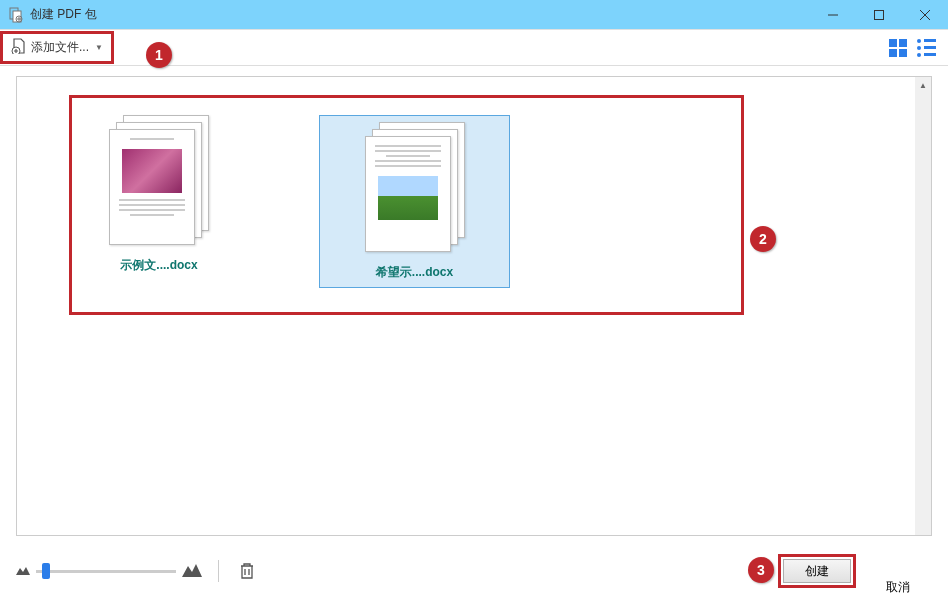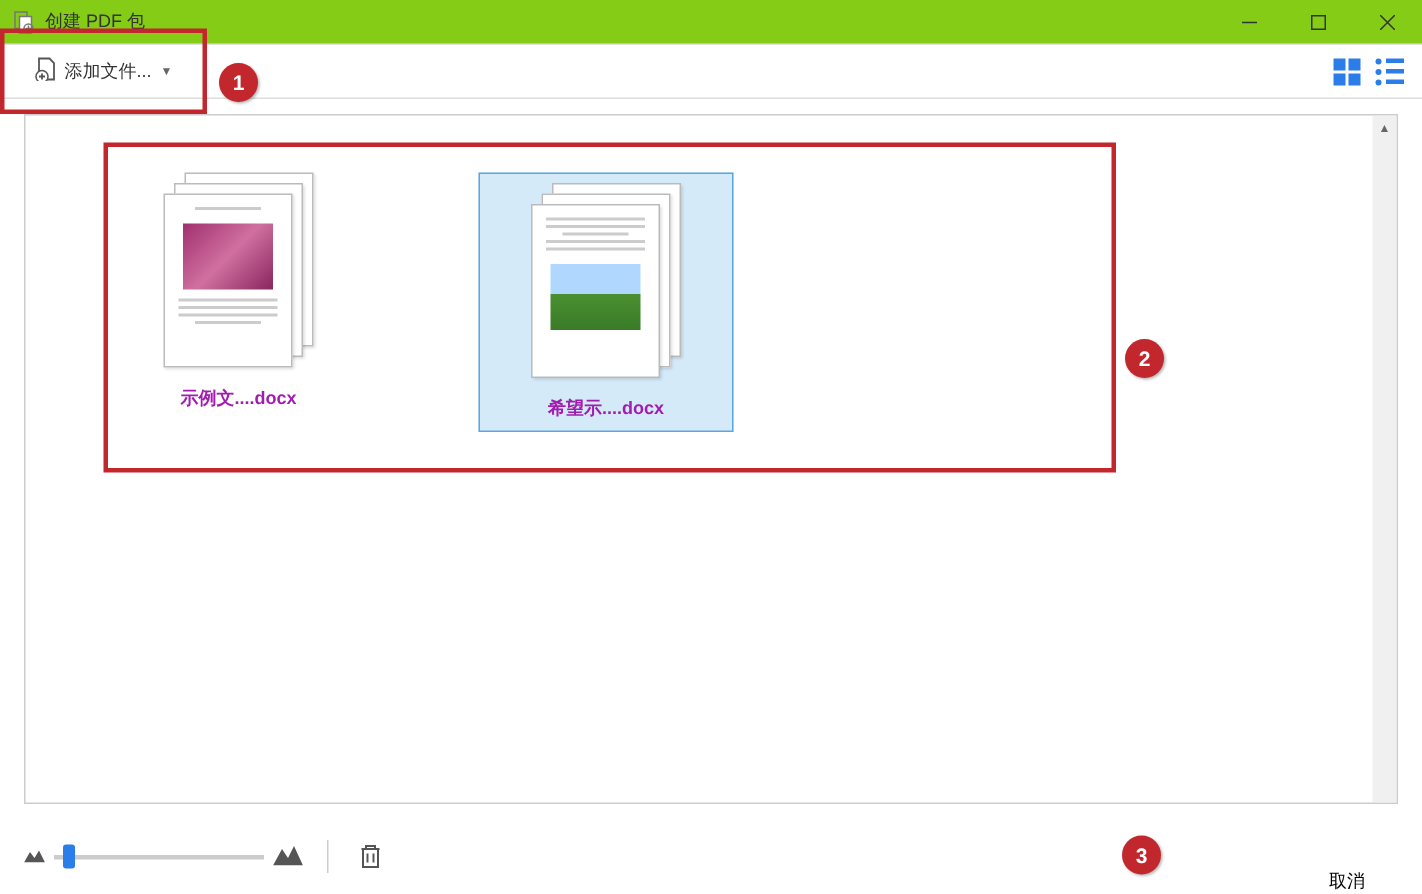--- a/index.html
+++ b/index.html
@@ -11,21 +11,21 @@
       height: 596px;
       overflow: hidden;
       position: relative;
     }
     .titlebar {
       height: 30px;
       display: flex;
       align-items: center;
       padding: 0 0 0 8px;
       border-bottom: 1px solid #e0e0e0;
-      background: #84cc16;
+      background: #7dd3fc;
     }
     .titlebar-icon {
       width: 16px; height: 16px;
       margin-right: 6px;
       color: #666;
     }
     .titlebar-title { flex: 0 0 auto; color: #333; font-size: 12px; }
     .titlebar-spacer { flex: 1; }
     .win-controls { display: flex; }
     .win-btn {
@@ -38,21 +38,21 @@
     .toolbar {
       height: 36px;
       display: flex;
       align-items: center;
       padding: 0 12px 0 0;
       border-bottom: 1px solid #ddd;
       position: relative;
     }
     .add-file-wrap {
       border: 3px solid #c1272d;
-      padding: 12px;
+      padding: 0;
       margin: 0;
     }
     .add-file-btn {
       display: flex;
       align-items: center;
       gap: 4px;
       padding: 4px 8px;
       cursor: pointer;
       background: #fff;
       border: none;
@@ -121,21 +121,21 @@
       display: flex;
       flex-direction: column;
       align-items: center;
       width: 140px;
       cursor: pointer;
     }
     .file-item.selected {
       border: 1px solid #5aa7e0;
       background: #d5eaf9;
       padding: 6px 10px;
-      width: 170px;
+      width: 191px;
     }
     .doc-stack {
       position: relative;
       width: 100px;
       height: 130px;
     }
     .page {
       position: absolute;
       width: 86px; height: 116px;
       background: #fff;
@@ -152,21 +152,21 @@
     }
     .page.p1 .text-line { width: 66px; height: 2px; background: #ccc; margin-bottom: 3px; }
     .page.p1 .text-line.short { width: 44px; }
     .thumb.pink { background: linear-gradient(135deg,#a03070,#d070a0,#8a2560); }
     .thumb.fire { background: radial-gradient(circle at 50% 70%, #ffdd66, #ff9933 30%, #cc4400 55%, #331608 80%); }
     .thumb.green { background: linear-gradient(to bottom, #b0d8ff 0%, #b0d8ff 45%, #4a9030 46%, #3a7a28 100%); }
     .file-label {
       margin-top: 12px;
       font-size: 12px;
       font-weight: bold;
-      color: #a21caf;
+      color: #0f766e;
       text-align: center;
       white-space: nowrap;
     }
 
     .footer {
       position: absolute;
       bottom: 0; left: 0; right: 0;
       height: 50px;
       display: flex;
       align-items: center;
@@ -376,19 +376,22 @@
       </svg>
   </span>
   <div class="divider"></div>
   <div class="trash-btn">
     <svg width="16" height="18" viewBox="0 0 16 18">
         <path d="M2 4 h12 M5 4 V2 h6 v2 M3 4 v12 h10 V4 M6 7 v6 M10 7 v6" fill="none" stroke="#555" stroke-width="1.3"></path>
       </svg>
   </div>
   <span class="footer-spacer"></span>
   <div class="action-buttons">
+    <div class="create-btn-wrap">
+      <button class="btn">创建</button>
+    </div>
     <button class="btn plain">取消</button>
   </div>
 </div>
 
 <div class="callout-badge badge-1">1</div>
 <div class="callout-badge badge-2">2</div>
 <div class="callout-badge badge-3">3</div>
 
 </body></html>

